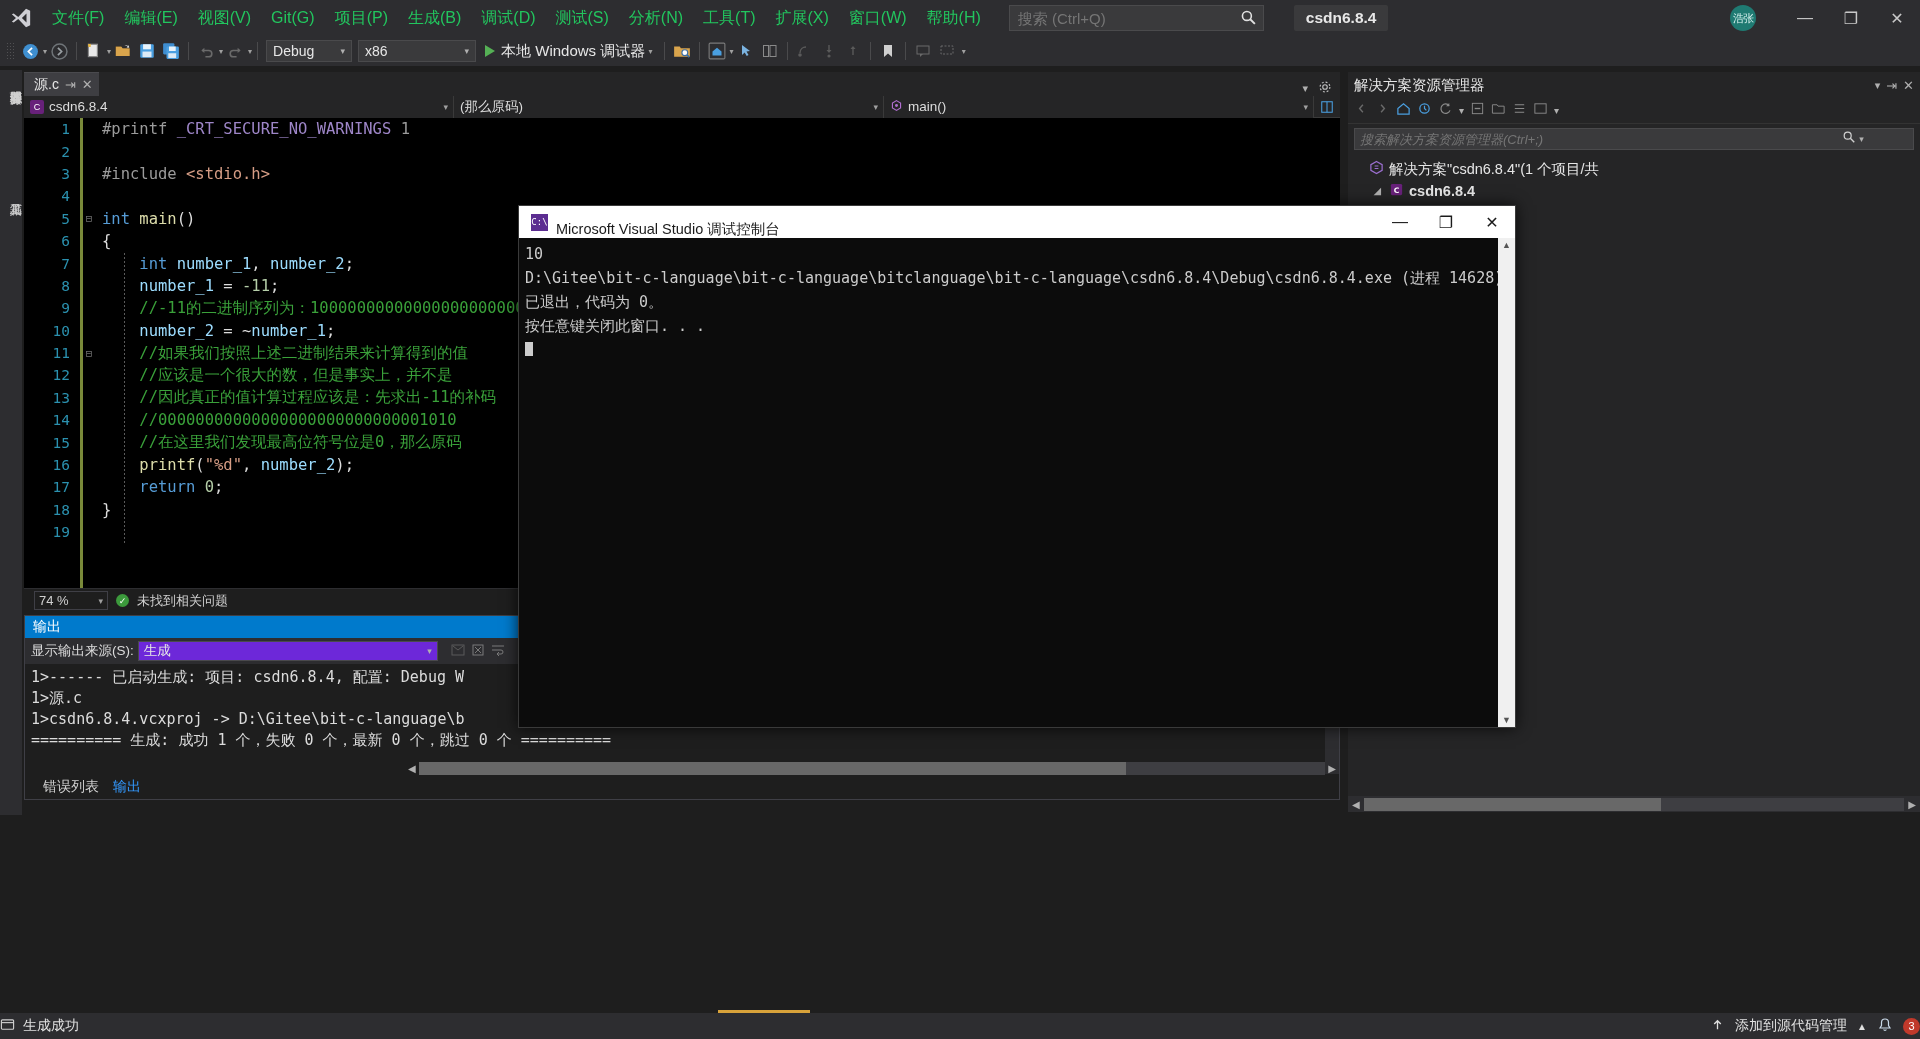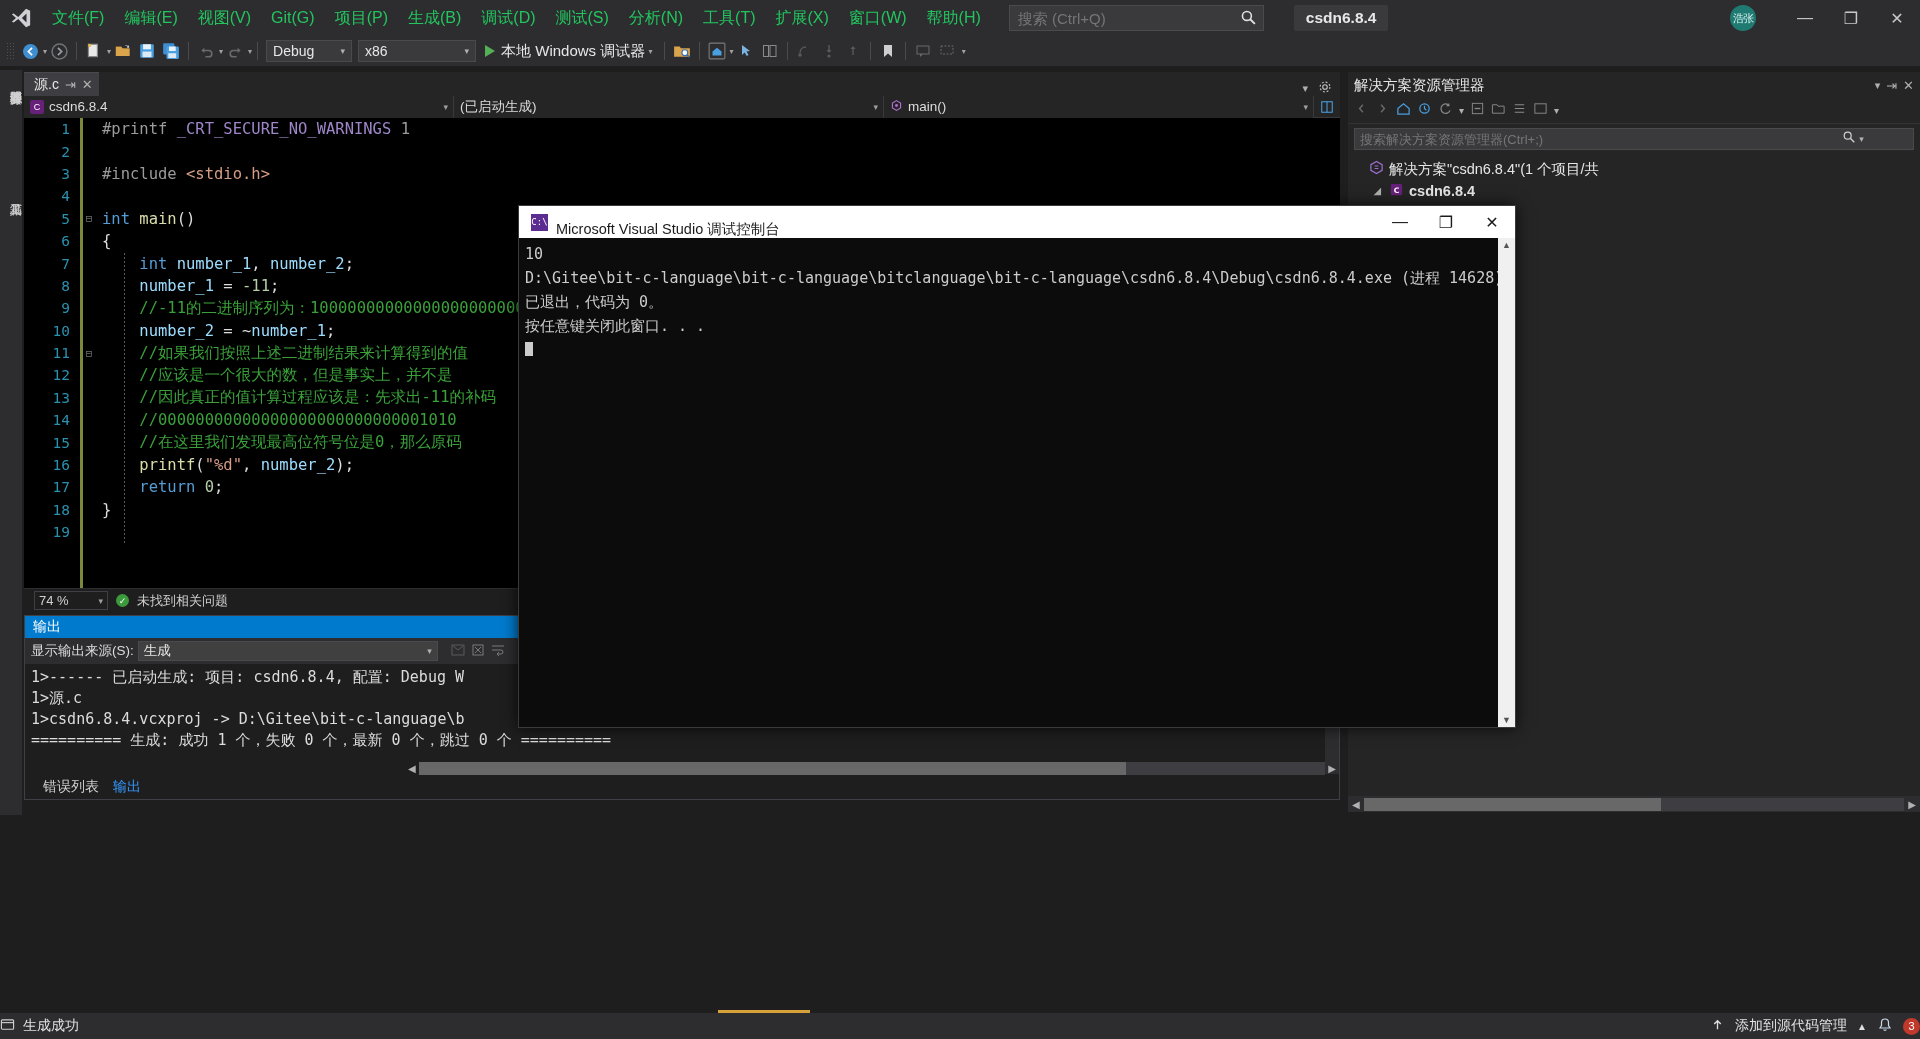--- a/index.html
+++ b/index.html
@@ -186,21 +186,21 @@
   }
   .out-title {
     height: 22px; background: #007acc; color: #ffffff; font-size: 14px;
     display: flex; align-items: center; padding-left: 8px;
   }
   .out-toolbar {
     height: 26px; background: #2d2d30; display: flex; align-items: center;
     padding-left: 6px; gap: 4px; font-size: 13.5px; color: #dcdcdc;
   }
   .out-src-combo {
-    width: 300px; height: 20px; background: #404040; border: 1px solid #4a4a4c;
+    width: 300px; height: 20px; background: #6d28d9; border: 1px solid #4a4a4c;
     color: #e6e6e6; font-size: 13.5px; display: flex; align-items: center;
     padding: 0 5px; justify-content: space-between; font-family: Liberation Serif, serif;
   }
   .out-body {
     height: 110px; background: #1e1e1e; position: relative;
     font-family: "DejaVu Sans Mono", monospace; font-size: 15px;
     color: #dcdcdc; padding: 4px 0 0 6px; overflow: hidden;
   }
   .out-line { height: 21px; white-space: pre; }
   .out-tabs {
@@ -231,21 +231,21 @@
   .se-toolbar {
     height: 26px; display: flex; align-items: center; gap: 6px;
     padding: 0 6px; border-bottom: 1px solid #333;
   }
   .se-search {
     margin: 4px 6px; height: 22px; background: #3a3a3c; border: 1px solid #4a4a4c;
     display: flex; align-items: center; padding: 0 5px;
   }
   .se-search input {
     background: transparent; border: none; outline: none; color: #bef264;
-    font-size: 13px; width: 88%; font-family: "Liberation Sans", sans-serif;
+    font-size: 13px; width: 88%; font-family: "Liberation Sans", sans-serif; font-style: italic;
   }
   .se-tree { padding-top: 4px; font-size: 14.5px; color: #e6e6e6; }
   .se-row { height: 22px; display: flex; align-items: center; gap: 5px; padding-left: 6px; white-space: nowrap; }
   .se-row.bold { font-weight: bold; }
   .tri { width: 10px; color: #b0b0b0; font-size: 9px; }
   .se-hscroll {
     position: absolute; left: 0; bottom: 0; width: 572px; height: 16px;
     display: flex; align-items: center; background: #2d2d30;
   }
 
@@ -529,21 +529,21 @@
     </div>
   </div>
 
   <div class="navbar-row">
     <div class="nav-combo" style="width:430px">
       <span class="proj-ico">C</span>
       <span>csdn6.8.4</span>
       <span class="nav-caret">▾</span>
     </div>
     <div class="nav-combo" style="width:430px">
-      <span>(已启动生成)</span>
+      <span>(那么原码)</span>
       <span class="nav-caret">▾</span>
     </div>
     <div class="nav-combo" style="flex:1">
       <span>
         <svg width="13" height="13" viewBox="0 0 16 16">
             <path d="M8 2 13 5v6L8 14 3 11V5z" fill="none" stroke="#b06fd0" stroke-width="1.4"></path>
             <circle cx="8" cy="8" r="1.8" fill="#b06fd0"></circle>
           </svg>
       </span>
       <span>main()</span>

